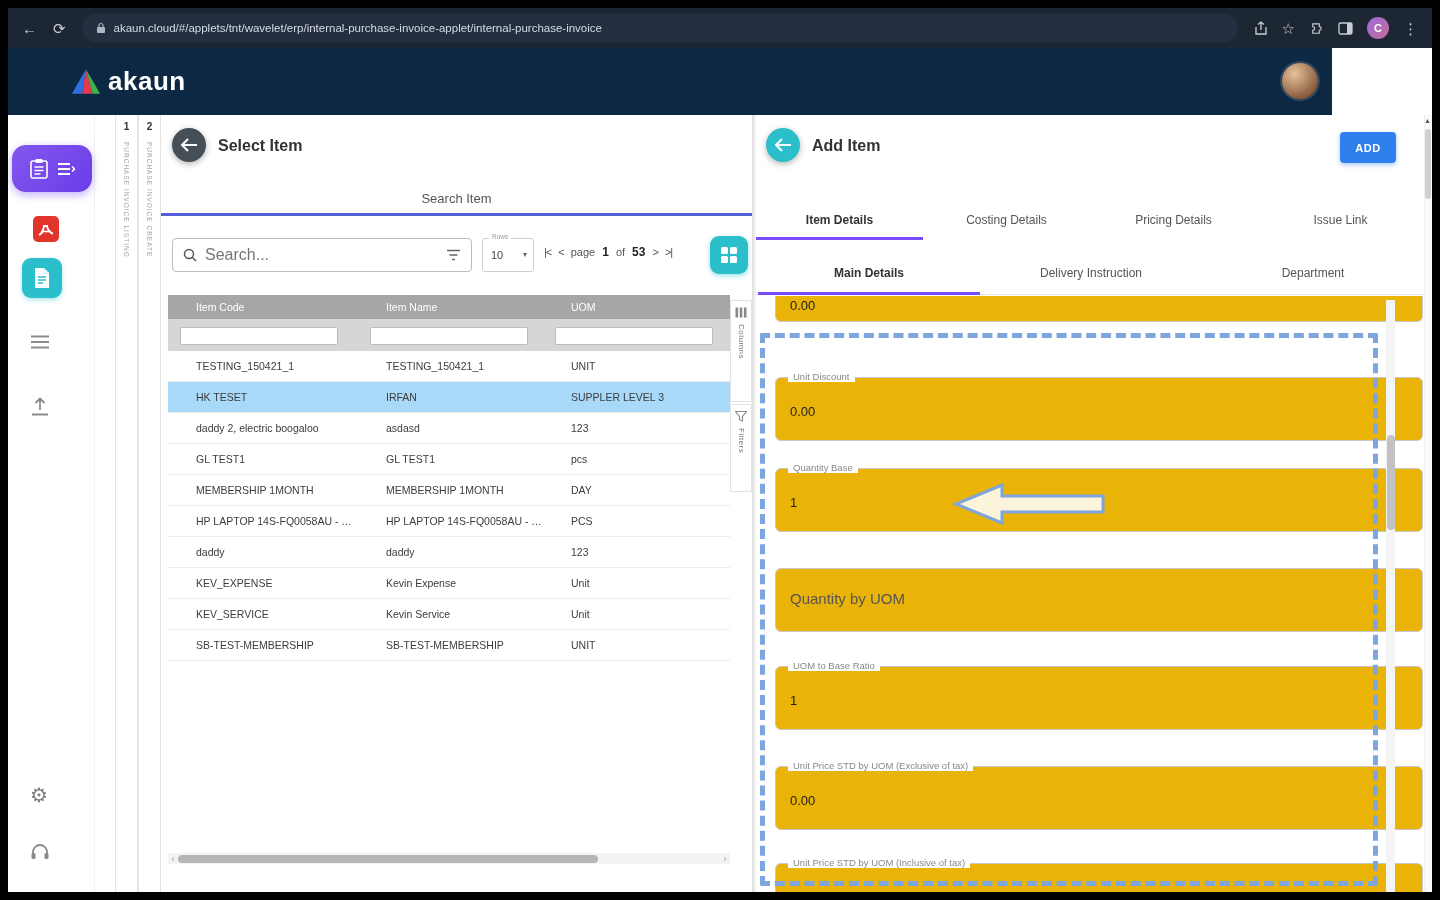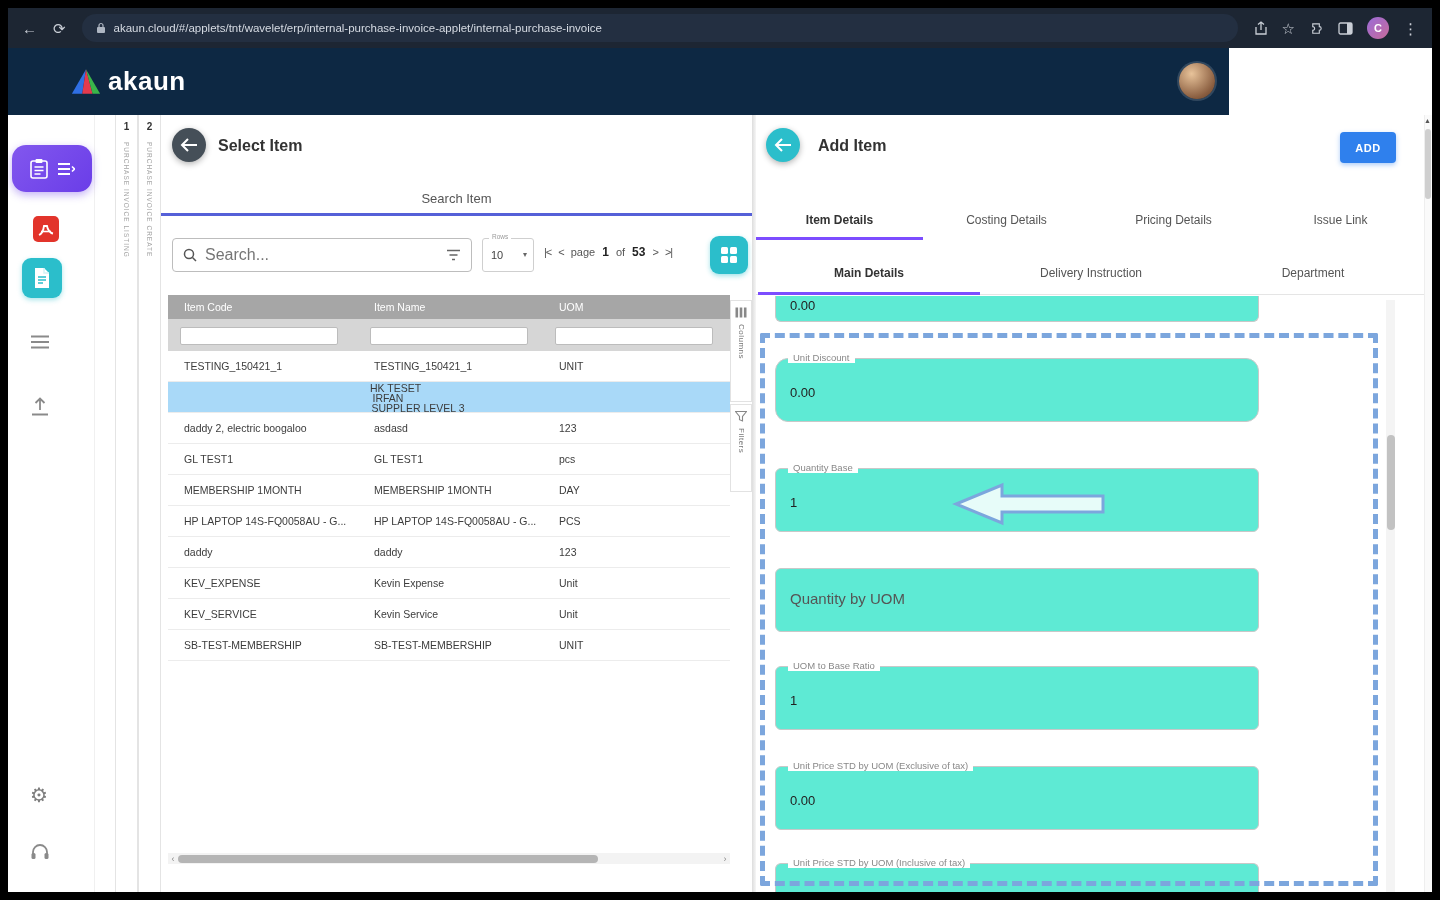--- a/index.html
+++ b/index.html
@@ -11,21 +11,21 @@
              display:flex; align-items:center; padding:0 14px; color:#c9ced6; }
   .bicon { font-size:15px; color:#c9ced6; margin-right:16px; cursor:pointer; line-height:1; }
   .urlbar { flex:1; display:flex; align-items:center; gap:8px; height:28px; background:#232f41;
             border-radius:14px; padding:0 14px; margin-right:16px; overflow:hidden; }
   .urltext { font-size:11.5px; color:#d6dbe3; white-space:nowrap; overflow:hidden; }
   .bright { display:flex; align-items:center; gap:14px; }
   .profile-badge { width:22px; height:22px; border-radius:50%; background:linear-gradient(135deg,#9a6bd8,#c86b9a);
                    color:#fff; font-size:11px; font-weight:bold; display:flex; align-items:center; justify-content:center; }
 
   
-  .appbar { position:absolute; left:0; top:40px; width:1221px; height:67px; background:#0d2843;
+  .appbar { position:absolute; left:0; top:40px; width:1324px; height:67px; background:#0d2843;
             display:flex; align-items:center; }
   .logo { display:flex; align-items:center; gap:6px; margin-left:62px; }
   .logo-text { color:#fff; font-size:26px; font-weight:bold; letter-spacing:.5px; }
   .hdr-avatar { position:absolute; right:14px; top:15px; width:36px; height:36px; border-radius:50%;
                 background:radial-gradient(circle at 35% 30%, #e8c39a, #8a5e40 70%, #5d3f2b); box-shadow:0 0 0 2px rgba(255,255,255,.15); }
 
   
   .main { position:absolute; left:0; top:107px; width:1424px; height:777px; background:#fff; }
 
   
@@ -66,22 +66,22 @@
   .gridbtn { position:absolute; left:702px; top:121px; width:38px; height:38px; border-radius:9px; background:#2bbecb;
              display:flex; align-items:center; justify-content:center; cursor:pointer; box-shadow:0 2px 5px rgba(43,190,203,.45); }
 
   
   .tbl { position:absolute; left:160px; top:180px; width:562px; }
   .thead { display:flex; background:#a6a6a6; height:24px; align-items:center; }
   .thead .tcell { color:#fff; font-size:10.5px; }
   .tfilter { display:flex; background:#d6d6d6; height:32px; align-items:center; }
   .tfilter input { width:158px; height:18px; border:1px solid #bcbcbc; border-radius:2px; margin-left:12px; background:#fff; outline:none; font-size:10px; padding:0 4px; }
   .trow { display:flex; height:31px; align-items:center; border-bottom:1px solid #ececec; background:#fff; cursor:pointer; }
-  .trow.selected { background:#a9d9f8;flex-direction:column; }
-  .tcell { font-size:10.5px; color:#3c3c3c; padding-left:16px; white-space:nowrap; overflow:hidden; text-overflow:ellipsis; }
+  .trow.selected { background:#a9d9f8; }
+  .tcell { font-size:10.5px; color:#3c3c3c; padding-left:28px; white-space:nowrap; overflow:hidden; text-overflow:ellipsis; }
   .c0 { width:190px; } .c1 { width:185px; } .c2 { width:187px; }
 
   
   .rail-cell { position:absolute; left:722px; width:22px; border:1px solid #e2e2e2; background:#fff; cursor:pointer;
                display:flex; flex-direction:column; align-items:center; padding-top:6px; gap:6px; }
   .rail-cell span { writing-mode:vertical-rl; font-size:8px; color:#777; letter-spacing:.5px; }
 
   
   .hscroll { position:absolute; left:160px; top:738px; width:562px; height:11px; background:#f3f3f3; display:flex; align-items:center; }
   .hthumb { position:absolute; left:10px; top:1.5px; width:420px; height:8px; background:#b5b5b5; border-radius:4px; }
@@ -94,21 +94,21 @@
             box-shadow:0 2px 5px rgba(47,128,237,.4); }
   .tabs { position:absolute; left:748px; top:90px; width:668px; height:35px; display:flex; }
   .tab { width:167px; text-align:center; font-size:12px; color:#555; padding-top:8px; cursor:pointer; position:relative; }
   .tab.active { color:#333; font-weight:bold; }
   .tab.active::after { content:""; position:absolute; left:0; bottom:0; width:100%; height:3px; background:#7c4dff; }
   .subtabs { position:absolute; left:748px; top:143px; width:668px; height:37px; display:flex; border-bottom:1px solid #e5e5e5;justify-content:flex-end; }
   .subtab { width:222px; text-align:center; font-size:12px; color:#555; padding-top:8px; cursor:pointer; position:relative; }
   .subtab.active { color:#333; font-weight:bold; }
   .subtab.active::after { content:""; position:absolute; left:0; bottom:-1px; width:100%; height:3px; background:#7c4dff; }
 
-  .field { position:absolute; left:767px; width:484px; height:64px; border:1px solid #c8c8c8; border-radius:6px; background:#5eead4; }
+  .field { position:absolute; left:767px; width:648px; height:64px; border:1px solid #c8c8c8; border-radius:6px; background:#eab308; }
   .field .flabel { position:absolute; left:12px; top:-7px; background:#fff; padding:0 5px; font-size:9.5px; color:#888; white-space:nowrap; }
   .field .fval { position:absolute; left:14px; top:26px; font-size:13px; color:#222; }
   .field.placeholder .fph { position:absolute; left:14px; top:21px; font-size:15px; color:#555; }
   .field.cut-top { height:26px; border-top:none; border-radius:0 0 6px 6px; }
   .field.cut-top .fval { top:2px; }
   .field.cut-bottom { height:32px; border-bottom:none; border-radius:6px 6px 0 0; }
 
   
   .vscroll { position:absolute; left:1378px; top:185px; width:9px; height:592px; background:#f4f4f4; }
   .vthumb { position:absolute; left:1378.5px; top:320px; width:8px; height:95px; background:#c2c2c2; border-radius:4px; }
@@ -363,39 +363,39 @@
 
     <div class="panel-div"></div>
 
     <div class="panel-right"></div>
 
     <div class="backbtn teal" style="left:758px; top:13px;">
       <svg width="18" height="14" viewBox="0 0 18 14">
           <path d="M8 1L2 7l6 6M2 7h15" fill="none" stroke="#fff" stroke-width="2"></path>
         </svg>
     </div>
-    <div class="ptitle" style="left:804px; top:22px;margin-left:6px;">Add Item</div>
+    <div class="ptitle" style="left:804px; top:22px;">Add Item</div>
     <button class="addbtn">ADD</button>
 
     <div class="tabs">
       <div class="tab active">Item Details</div>
       <div class="tab">Costing Details</div>
       <div class="tab">Pricing Details</div>
       <div class="tab">Issue Link</div>
     </div>
     <div class="subtabs">
       <div class="subtab active">Main Details</div>
       <div class="subtab">Delivery Instruction</div>
       <div class="subtab">Department</div>
     </div>
 
     <div class="field cut-top" style="top:181px;">
       <span class="fval">0.00</span>
     </div>
-    <div class="field" style="top:243px;border-radius:13px;">
+    <div class="field" style="top:262px;">
       <span class="flabel">Unit Discount</span>
       <span class="fval">0.00</span>
     </div>
     <div class="field" style="top:353px;">
       <span class="flabel">Quantity Base</span>
       <span class="fval">1</span>
     </div>
     <div class="field placeholder" style="top:453px;">
       <span class="fph">Quantity by UOM</span>
     </div>

